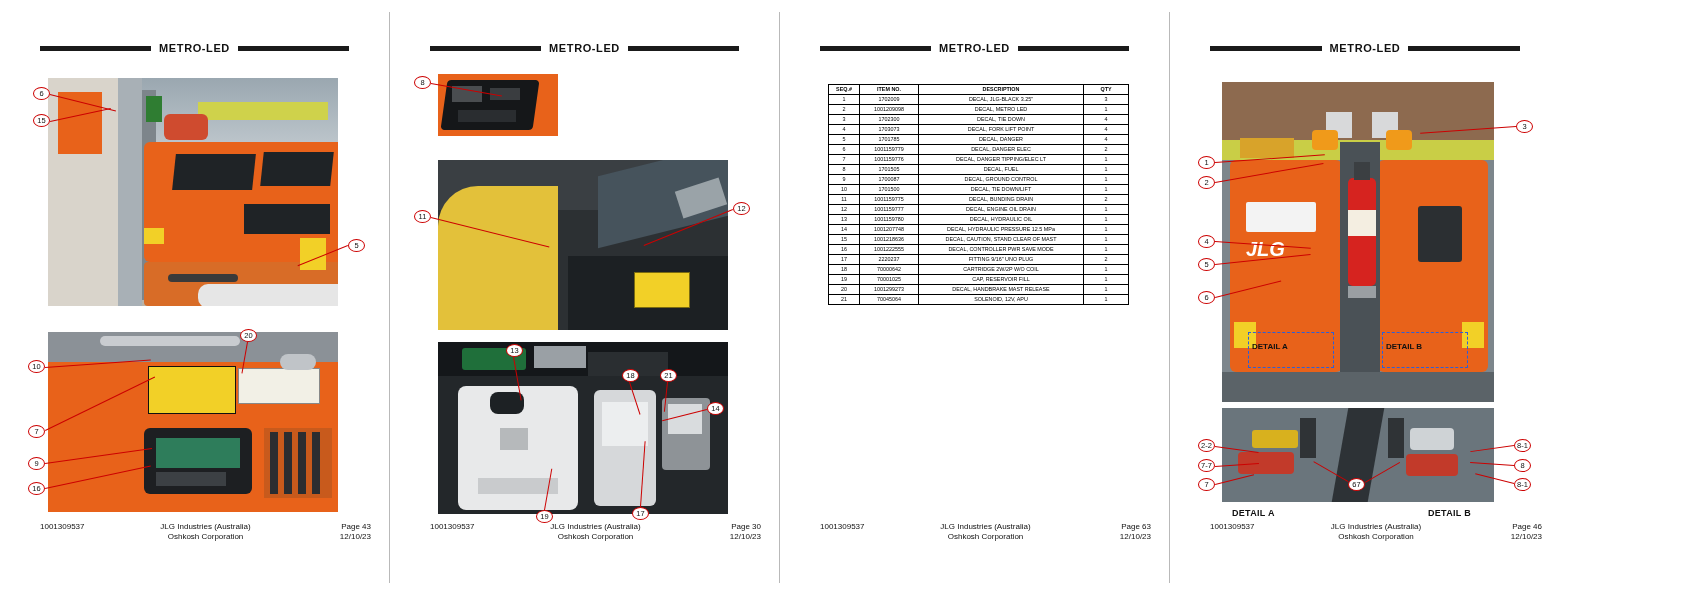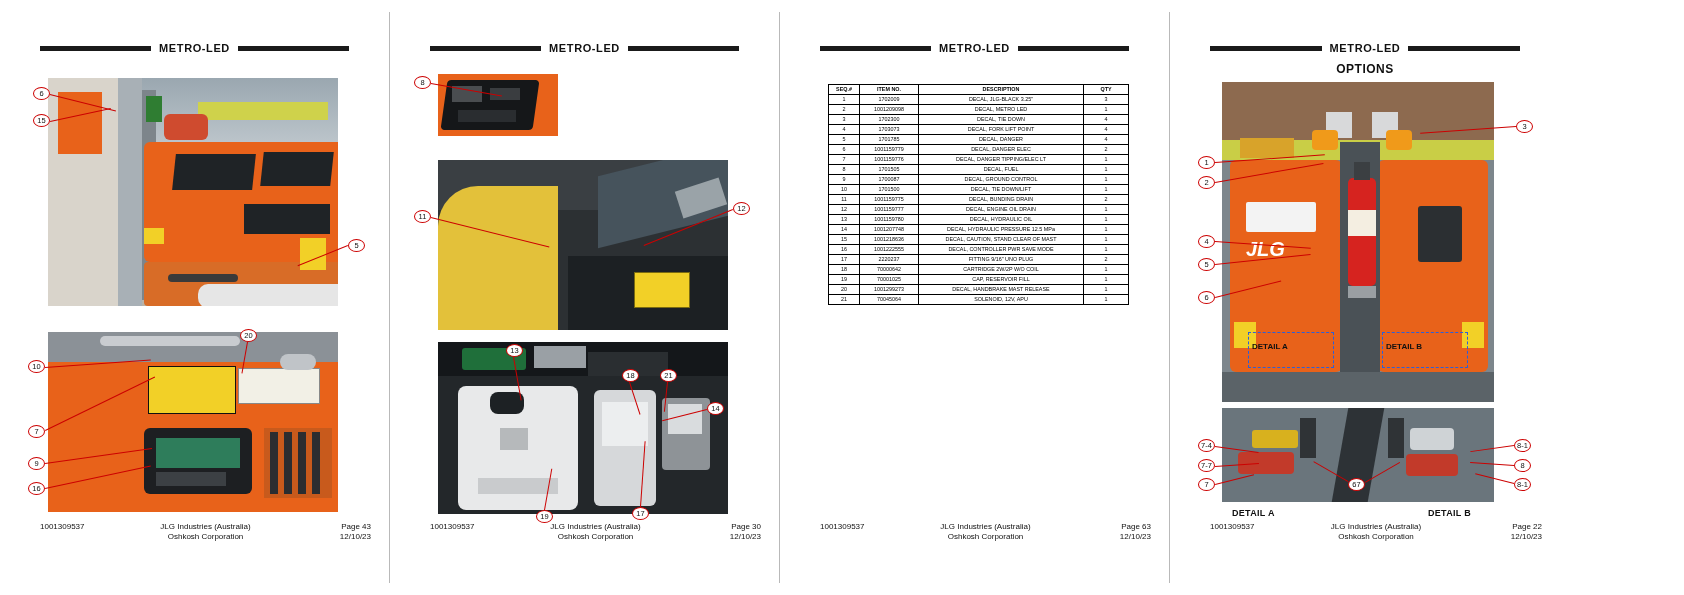--- a/index.html
+++ b/index.html
@@ -397,21 +397,20 @@
     </div>
   </div>
 
   <div class="page">
     <div class="page-inner">
       <div class="hdr">
         <div class="rule"></div>
         <div class="title">METRO-LED</div>
         <div class="rule"></div>
       </div>
-      <div class="subtitle">OPTIONS</div>
 
       <div class="photo" style="left:52px;top:70px;width:272px;height:320px;">
         <div class="blk" style="position:absolute;inset:0;background:#7d868c;"></div>
         <div class="blk" style="left:0;top:0;width:272px;height:70px;background:#8d6a4f;"></div>
         <div class="blk" style="left:0;top:58px;width:272px;height:20px;background:#c9ce46;"></div>
         <div class="blk" style="left:18px;top:56px;width:54px;height:20px;background:#d8a32a;"></div>
         <div class="blk" style="left:104px;top:30px;width:26px;height:26px;background:#d8d9da;"></div>
         <div class="blk" style="left:150px;top:30px;width:26px;height:26px;background:#d8d9da;"></div>
         <div class="blk" style="left:8px;top:78px;width:112px;height:212px;background:#e8621a;border-radius:6px;"></div>
         <div class="blk" style="left:156px;top:78px;width:110px;height:212px;background:#e8621a;border-radius:6px;"></div>
@@ -452,21 +451,21 @@
         <div class="blk" style="left:0;top:0;width:132px;height:94px;background:#6a757c;"></div>
         <div class="blk" style="left:140px;top:0;width:132px;height:94px;background:#6a757c;"></div>
         <div class="blk" style="left:118px;top:0;width:36px;height:94px;background:#2d3236;transform:skewX(-10deg);"></div>
         <div class="blk" style="left:30px;top:22px;width:46px;height:18px;background:#d8b11e;border-radius:3px;"></div>
         <div class="blk" style="left:16px;top:44px;width:56px;height:22px;background:#c23a2a;border-radius:4px;"></div>
         <div class="blk" style="left:78px;top:10px;width:16px;height:40px;background:#2f3336;"></div>
         <div class="blk" style="left:188px;top:20px;width:44px;height:22px;background:#cfd3d6;border-radius:4px;"></div>
         <div class="blk" style="left:184px;top:46px;width:52px;height:22px;background:#c23a2a;border-radius:4px;"></div>
         <div class="blk" style="left:166px;top:10px;width:16px;height:40px;background:#2f3336;"></div>
       </div>
-      <div class="bub" style="left:28px;top:427px;">7-4</div>
+      <div class="bub" style="left:28px;top:427px;">2-2</div>
       <div class="bub" style="left:28px;top:447px;">7-7</div>
       <div class="bub" style="left:28px;top:466px;">7</div>
       <div class="ldr" style="left:45px;top:434px;width:44px;transform:rotate(8deg);"></div>
       <div class="ldr" style="left:45px;top:454px;width:44px;transform:rotate(-4deg);"></div>
       <div class="ldr" style="left:45px;top:472px;width:40px;transform:rotate(-14deg);"></div>
       <div class="bub" style="left:344px;top:427px;">8-1</div>
       <div class="bub" style="left:344px;top:447px;">8</div>
       <div class="bub" style="left:344px;top:466px;">8-1</div>
       <div class="ldr" style="left:344px;top:434px;width:44px;transform:rotate(172deg);"></div>
       <div class="ldr" style="left:344px;top:454px;width:44px;transform:rotate(184deg);"></div>
@@ -475,21 +474,21 @@
       <div class="ldr" style="left:178px;top:470px;width:40px;transform:rotate(-150deg);"></div>
       <div class="ldr" style="left:195px;top:470px;width:40px;transform:rotate(-30deg);"></div>
 
       <div class="detail-lbl" style="left:62px;top:496px;">DETAIL A</div>
       <div class="detail-lbl" style="left:258px;top:496px;">DETAIL B</div>
 
       <div class="ftr">
         <div class="row1">
           <div class="docnum">1001309537</div>
           <div class="company">JLG Industries (Australia)</div>
-          <div class="pageno">Page 22</div>
+          <div class="pageno">Page 46</div>
         </div>
         <div class="row2">
           <div class="spacer"></div>
           <div class="sub">Oshkosh Corporation</div>
           <div class="date">12/10/23</div>
         </div>
       </div>
     </div>
   </div>
 

